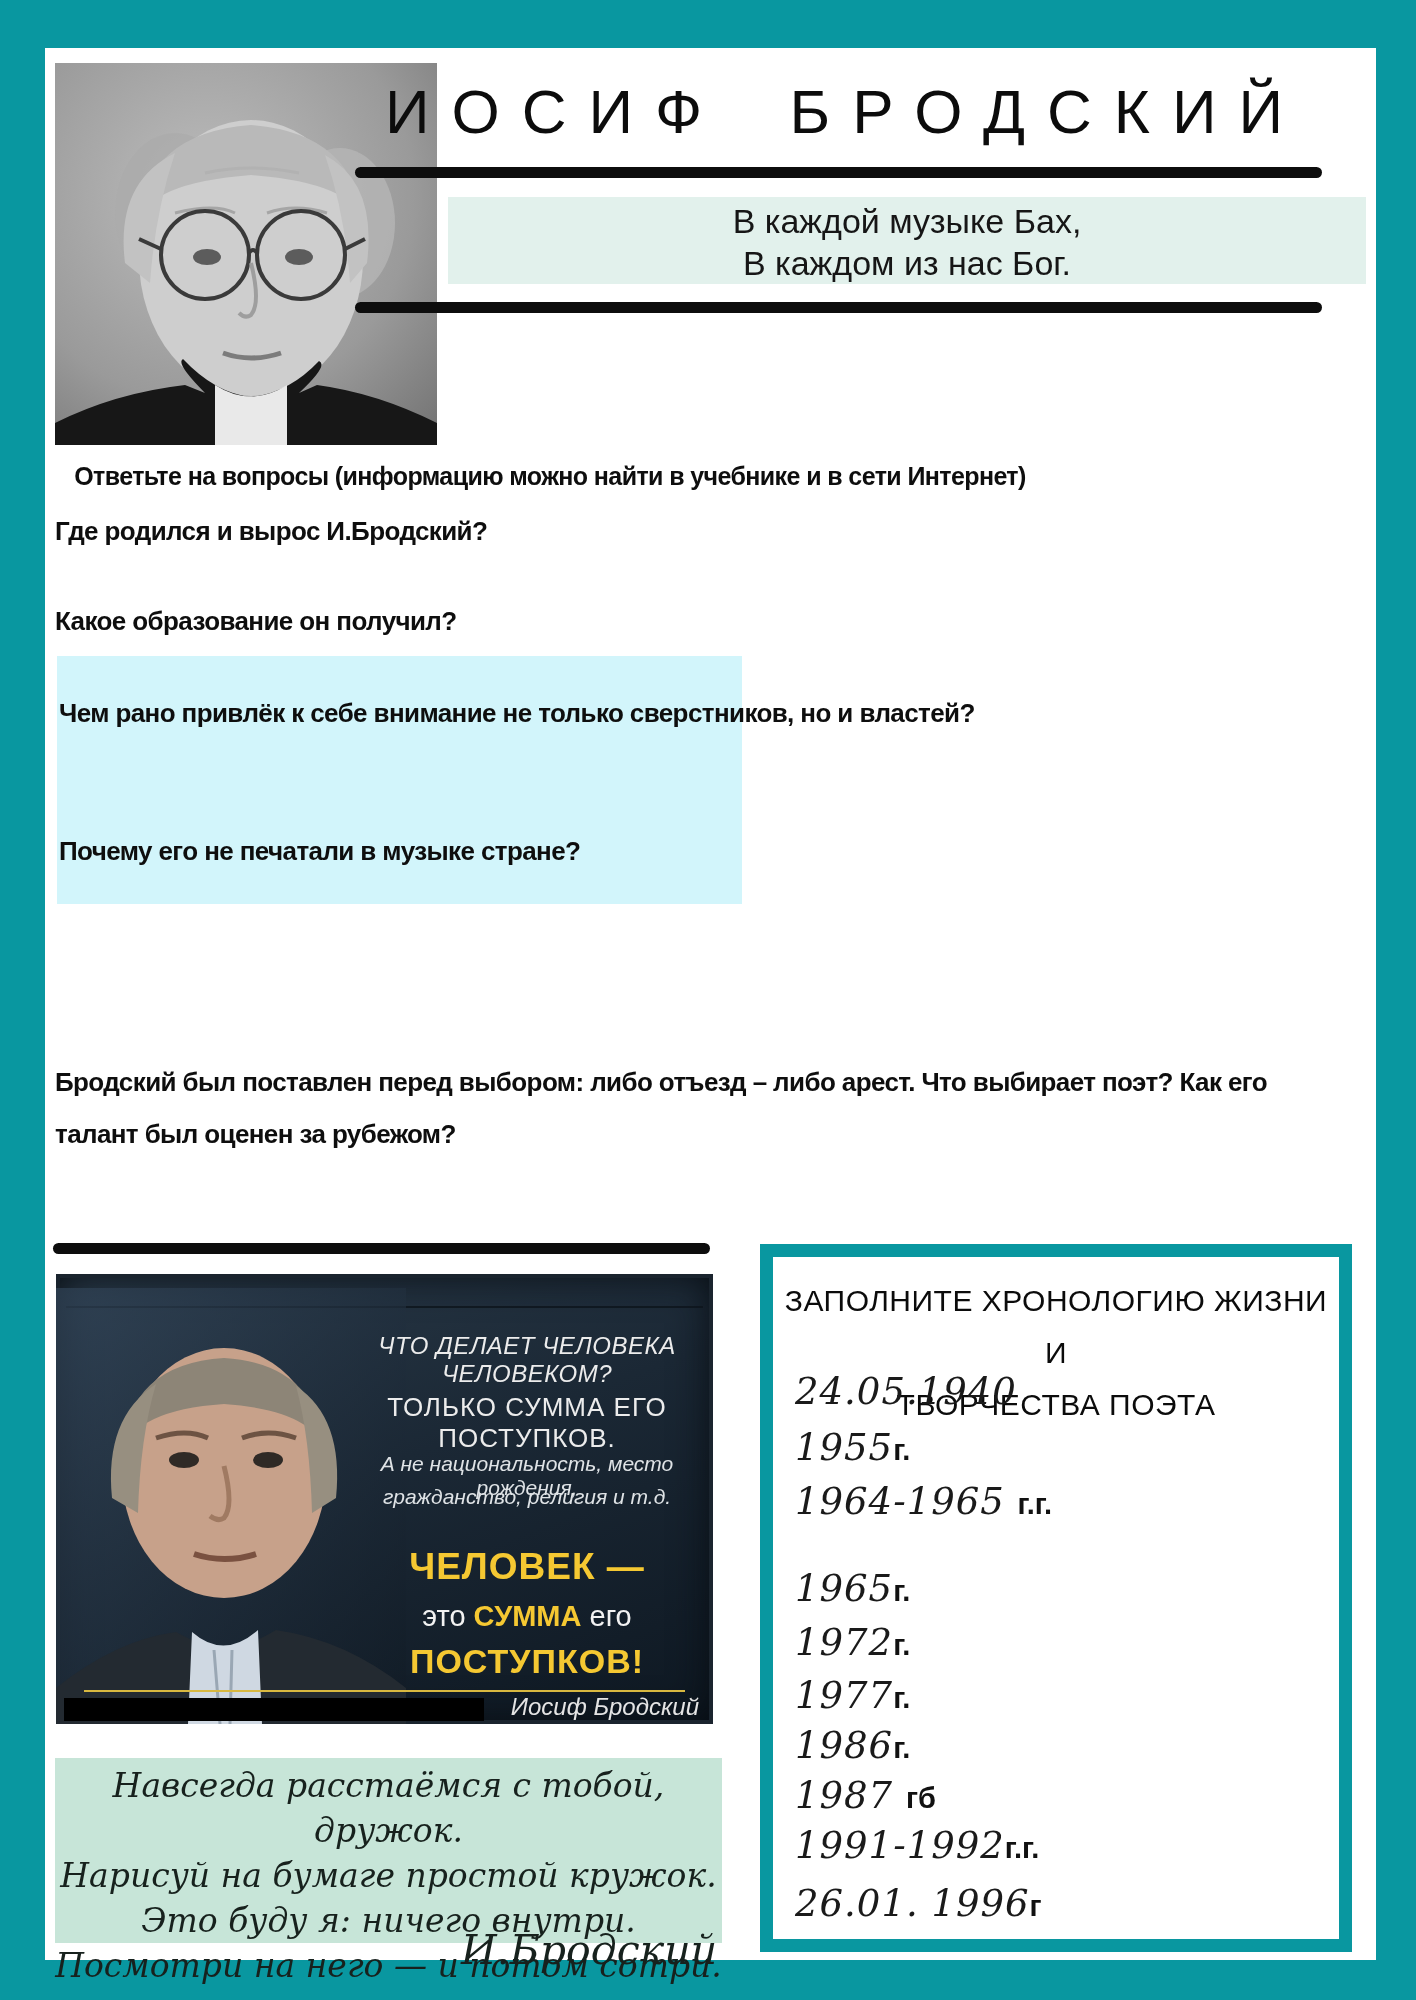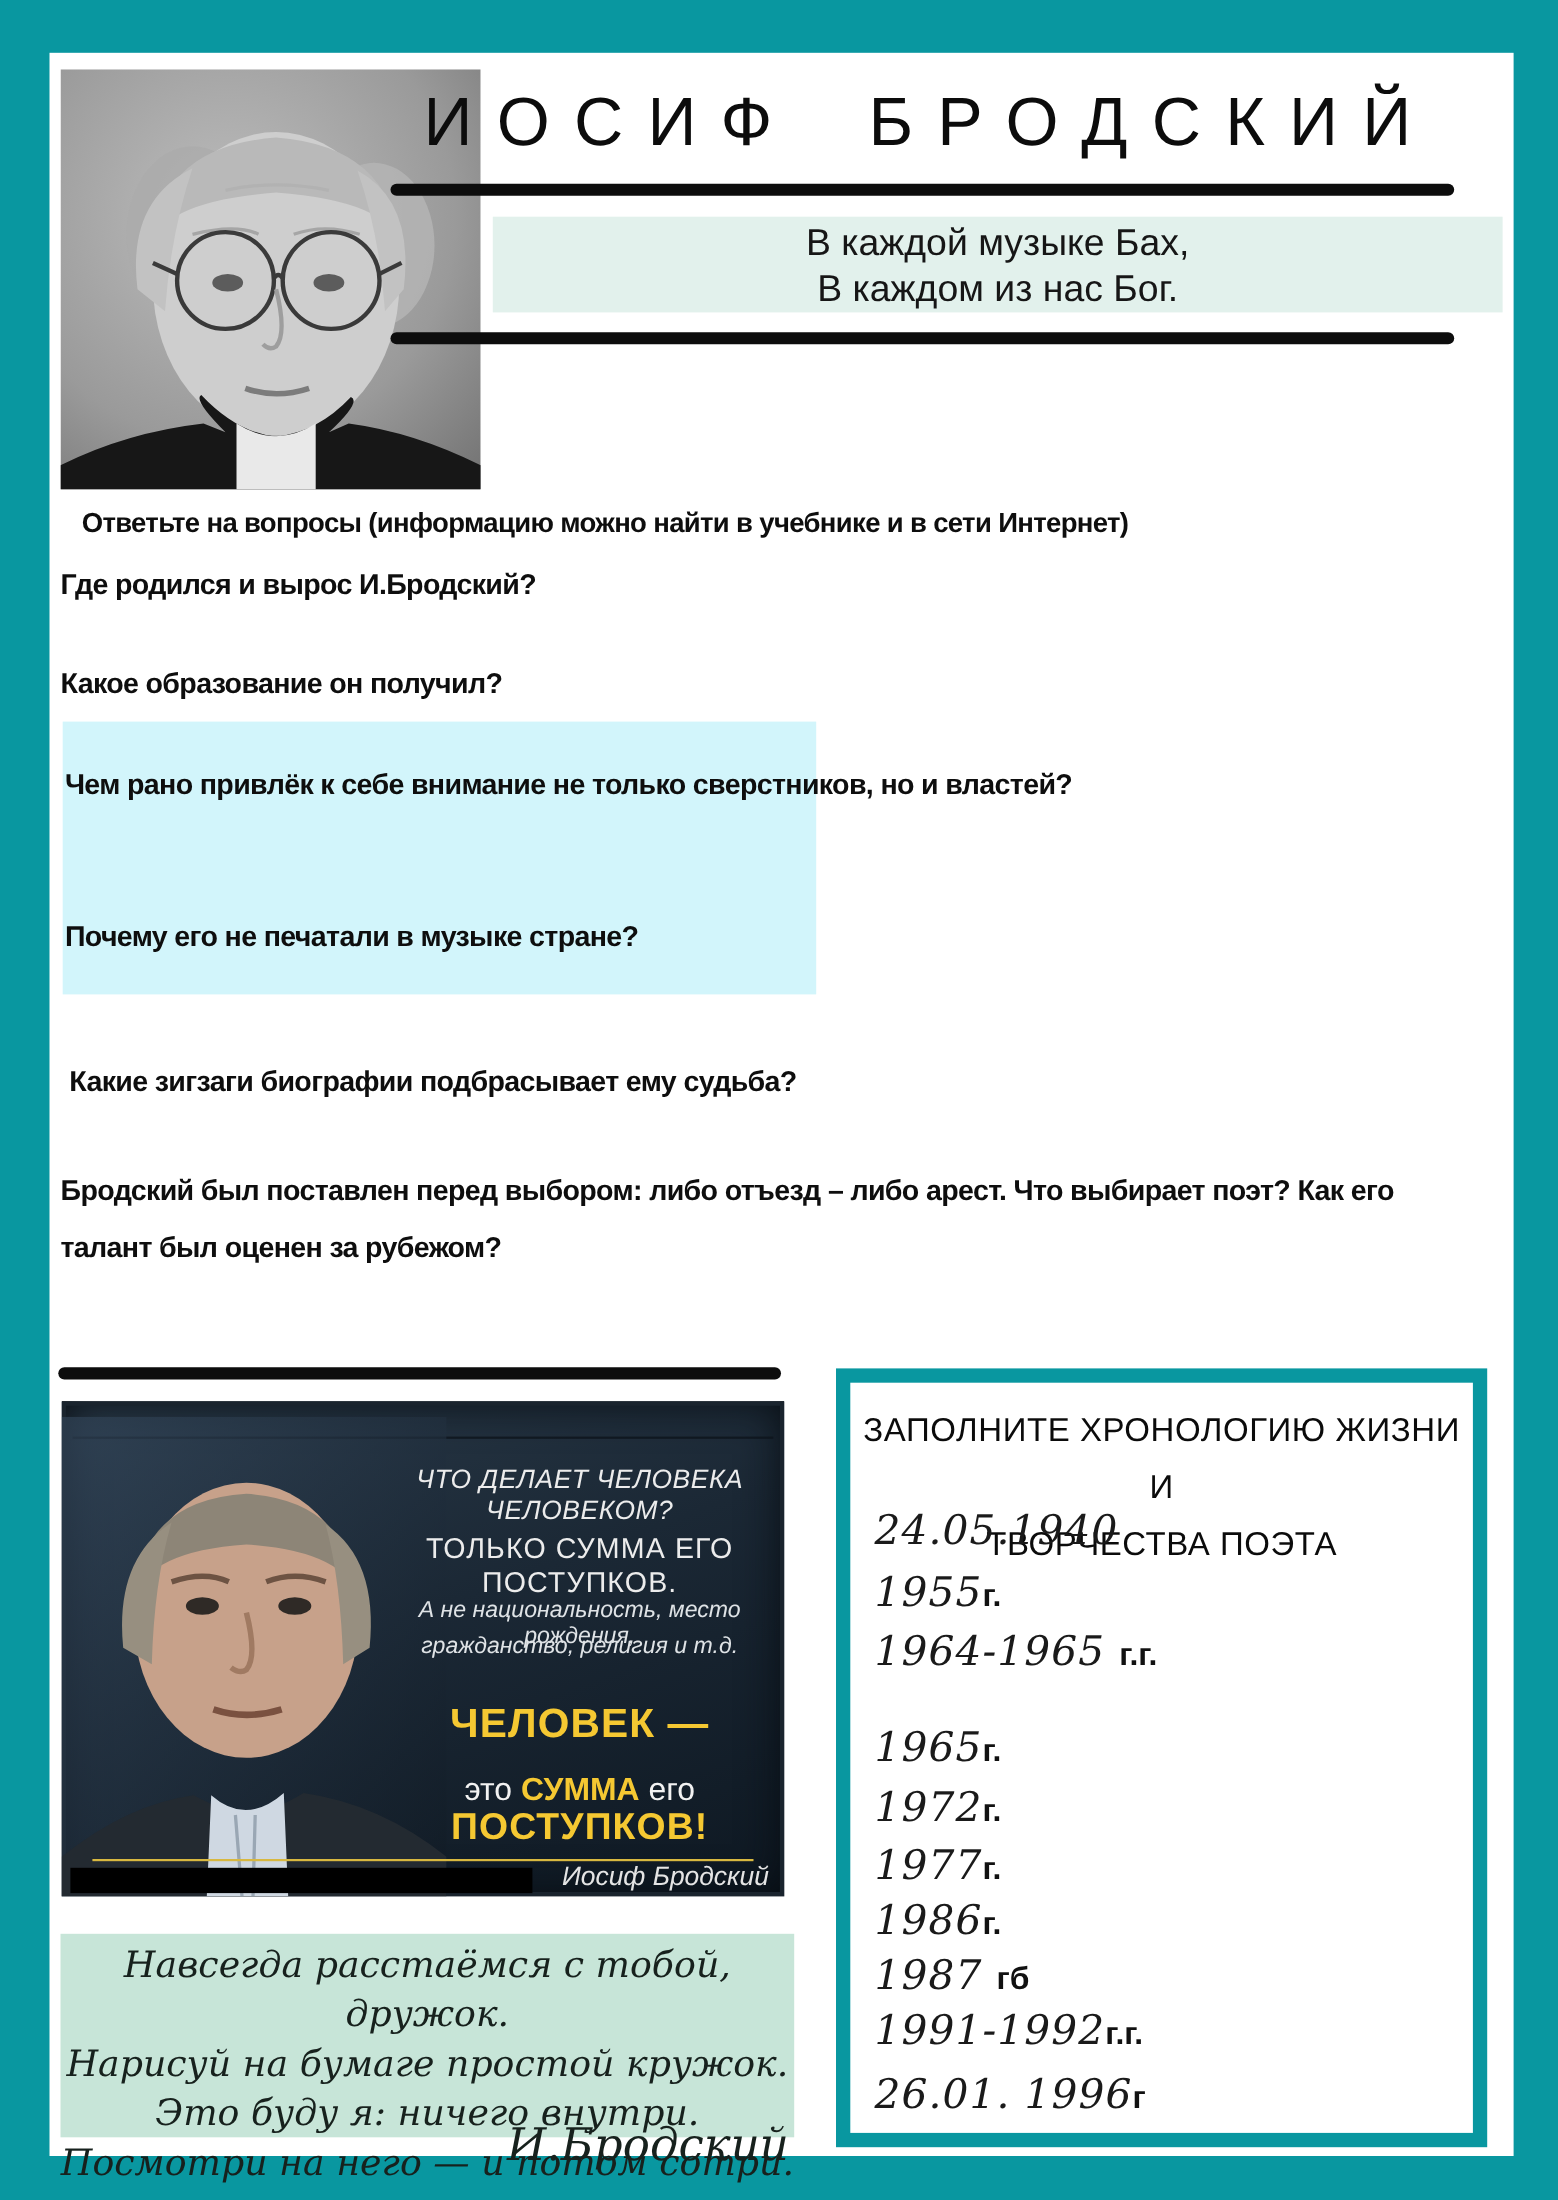--- a/index.html
+++ b/index.html
@@ -37,21 +37,21 @@
                background:linear-gradient(160deg,#2a3a49 0%,#1b2835 45%,#0e1822 100%);
                box-shadow:inset 0 0 0 4px #1a242e, inset 0 0 40px #060b10;overflow:hidden;}
   .qi-innerline{position:absolute;left:10px;right:10px;top:32px;height:2px;background:#0c141c;opacity:.8;}
   .photo-color{position:absolute;left:0px;top:14px;width:350px;height:436px;}
   .qi-text{position:absolute;left:295px;right:10px;text-align:center;color:#ececec;}
   .qi-l1{top:58px;font-style:italic;font-size:24px;letter-spacing:0.5px;}
   .qi-l2{top:118px;font-size:26px;letter-spacing:1px;}
   .qi-l3{top:178px;font-style:italic;font-size:21px;color:#dfe3e6;}
   .qi-l4{top:211px;font-style:italic;font-size:21px;color:#dfe3e6;}
   .qi-s1{top:272px;font-size:37px;font-weight:700;color:#f5c832;letter-spacing:1px;}
-  .qi-s2{top:326px;font-size:29px;color:#f2f2f2;margin-top:11px;}
+  .qi-s2{top:326px;font-size:29px;color:#f2f2f2;}
   .qi-s2 .yellow{color:#f5c832;font-weight:700;}
   .qi-s3{top:368px;font-size:34px;font-weight:700;color:#f5c832;letter-spacing:1px;}
   .qi-goldline{position:absolute;left:28px;right:28px;top:416px;height:2px;background:#d8b840;}
   .qi-blackbar{position:absolute;left:8px;top:424px;width:420px;height:23px;background:#000;}
   .qi-attr{position:absolute;right:14px;top:419px;font-style:italic;font-size:24px;color:#e4e4e4;}
 
   
   .script{font-family:"DejaVu Serif","Liberation Serif",serif;font-style:italic;color:#17211d;}
   .poem-box{position:absolute;left:10px;top:1710px;width:667px;height:185px;background:#c7e5d8;
             text-align:center;font-size:33px;line-height:45px;padding-top:5px;box-sizing:border-box;}
@@ -116,21 +116,20 @@
   <div class="rule rule2"></div>
 
   <div class="instruction hand">Ответьте на вопросы (информацию можно найти в учебнике и в сети Интернет)</div>
 
   <div class="q q0 hand">Где родился и вырос И.Бродский?</div>
   <div class="q q1 hand">Какое образование он получил?</div>
 
   <div class="cyan-box"></div>
   <div class="q q2 hand">Чем рано привлёк к себе внимание не только сверстников, но и властей?</div>
   <div class="q q3 hand">Почему его не печатали в музыке стране?</div>
-  <div class="q q4 hand">Какие зигзаги биографии подбрасывает ему судьба?</div>
   <div class="q q5 hand">Бродский был поставлен перед выбором: либо отъезд – либо арест. Что выбирает поэт? Как его талант был оценен за рубежом?</div>
 
   <div class="rule rule3"></div>
 
   <div class="quote-image">
     <div class="qi-innerline"></div>
     <svg class="photo-color" viewBox="0 0 350 436" xmlns="http://www.w3.org/2000/svg">
       <defs>
         <linearGradient id="cbg" x1="0" y1="0" x2="1" y2="1">
           <stop offset="0%" stop-color="#33465a"></stop>

